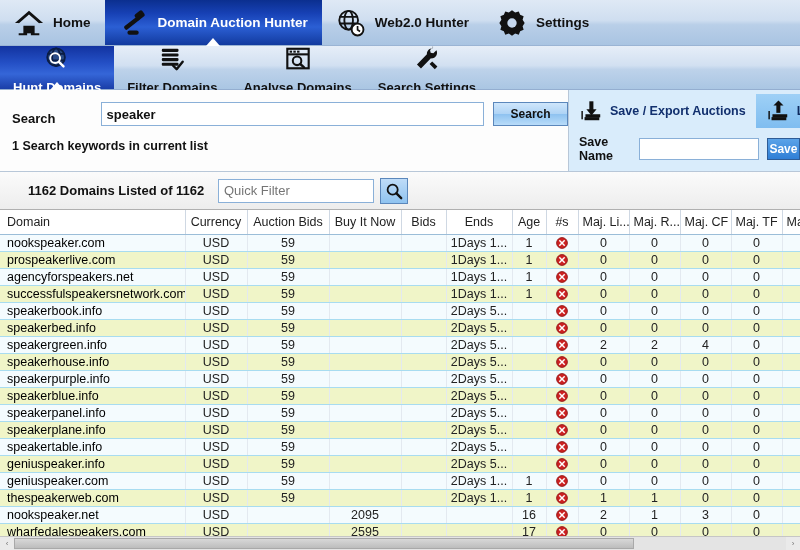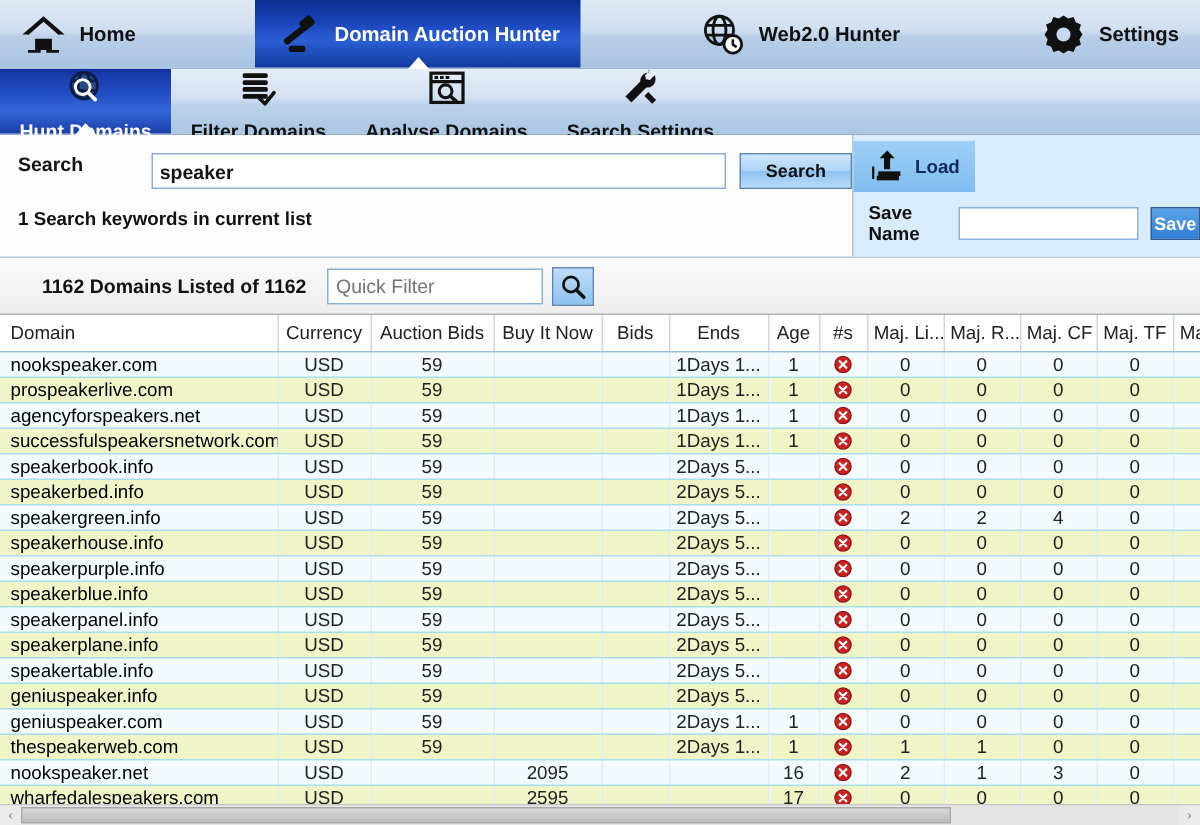--- a/index.html
+++ b/index.html
@@ -12,21 +12,20 @@
   #app { width: 800px; height: 550px; position: relative; display: flex; flex-direction: column; }
 
   
   .topnav {
     height: 46px;
     display: flex;
     align-items: stretch;
     background: linear-gradient(to bottom, #dfe9f5 0%, #cfdef0 45%, #b9cfe8 55%, #a9c4e2 100%);
     border-bottom: 1px solid #9ab4d4;
     flex: 0 0 46px;
-    justify-content: space-between;
   }
   .topnav-item {
     display: flex; align-items: center; gap: 9px;
     padding: 0 14px;
     position: relative;
     color: #111;
     font-size: 13.5px;
     font-weight: bold;
     white-space: nowrap;
   }
@@ -83,21 +82,21 @@
     display: flex;
     background: #fdfdfd;
     border-bottom: 1px solid #b8c7d8;
     position: relative;
   }
   .search-left {
     width: 568px;
     padding: 12px 0 0 12px;
     position: relative;
   }
-  .search-line { display: flex; align-items: flex-start; gap: 0; }
+  .search-line { display: flex; align-items: flex-end; gap: 0; }
   .lbl-search { font-size: 13px; font-weight: bold; color: #111; width: 90px; }
   .search-input {
     width: 390px; height: 24px;
     border: 1px solid #8ab0d8;
     font-family: "Liberation Sans", sans-serif;
     font-size: 13px; font-weight: bold;
     color: #111; padding: 0 5px;
     background: #fff;
     outline: none;
   }
@@ -152,21 +151,21 @@
   .countbar {
     flex: 0 0 38px;
     display: flex; align-items: center;
     background: linear-gradient(to bottom, #fbfbfb 0%, #ededed 100%);
     border-bottom: 1px solid #b0b0b0;
     padding-left: 10px;
     gap: 0;
   }
   .count-txt { font-size: 13px; font-weight: bold; color: #111; width: 190px; margin-left: 18px; }
   .qf-input {
-    width: 144px; height: 24px;
+    width: 156px; height: 24px;
     border: 1px solid #8ab0d8; background: #fff;
     font-family: "Liberation Sans", sans-serif;
     font-size: 13px; color: #333; padding: 0 5px; outline: none;
   }
   .qf-btn {
     margin-left: 6px;
     width: 28px; height: 26px;
     border: 1px solid #5b87bb;
     background: linear-gradient(to bottom, #bfdcf8 0%, #8fc3f0 100%);
     display: flex; align-items: center; justify-content: center;
@@ -359,20 +358,34 @@
       <div class="search-line">
         <span class="lbl-search">Search</span>
         <input class="search-input" type="text" value="speaker" placeholder="" style="">
         <button class="btn-search">Search</button>
       </div>
       <div class="kw-note">1 Search keywords in current list</div>
     </div>
 
     <div class="search-right">
       <div class="tabrow">
+        <div class="xtab">
+          <span class="xtab-ico">
+            <svg viewBox="0 0 26 26">
+              <g fill="#111">
+                <rect x="7" y="16.5" width="16" height="3.4"></rect>
+                <rect x="6" y="19.6" width="16" height="3.4"></rect>
+                <rect x="11.2" y="2.5" width="4.4" height="10"></rect>
+                <path d="M8 11 h11 l-5.5 7z"></path>
+                <rect x="2.6" y="13" width="1.6" height="9"></rect>
+              </g>
+            </svg>
+          </span>
+          <span>Save / Export Auctions</span>
+        </div>
         <div class="xtab inactive">
           <span class="xtab-ico">
             <svg viewBox="0 0 26 26">
               <g fill="#111">
                 <rect x="7" y="16.5" width="16" height="3.4"></rect>
                 <rect x="6" y="19.6" width="16" height="3.4"></rect>
                 <rect x="11.2" y="6" width="4.4" height="9"></rect>
                 <path d="M8 7 h11 l-5.5 -5.5z"></path>
                 <rect x="2.6" y="13" width="1.6" height="9"></rect>
               </g>

